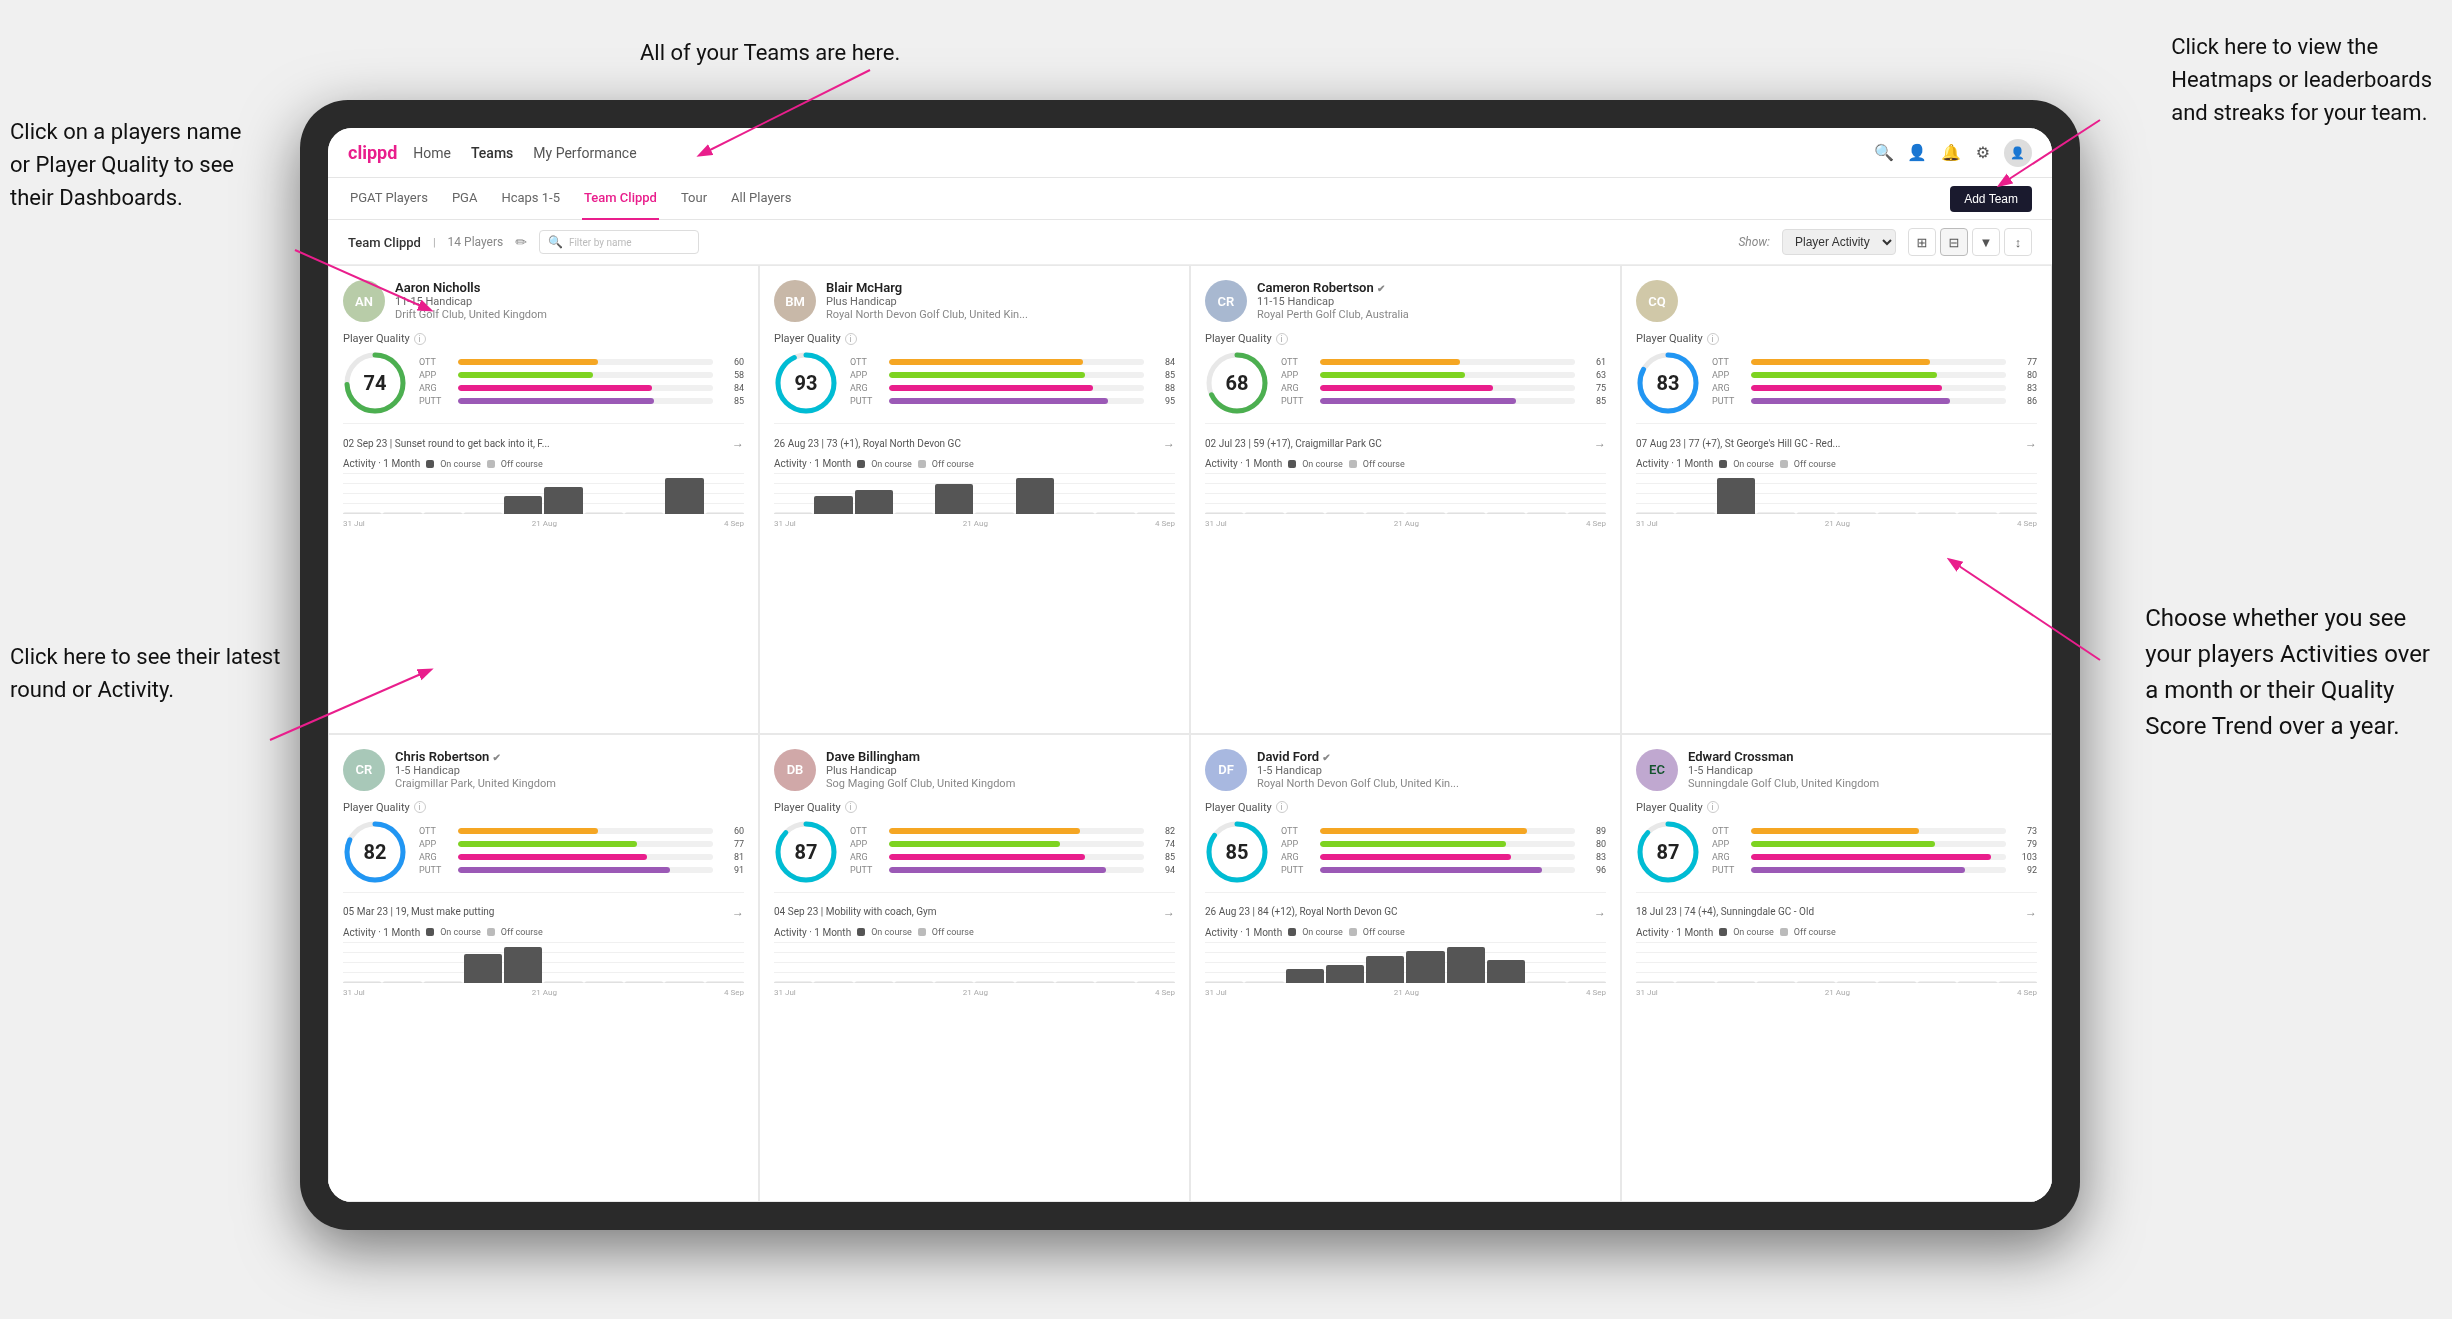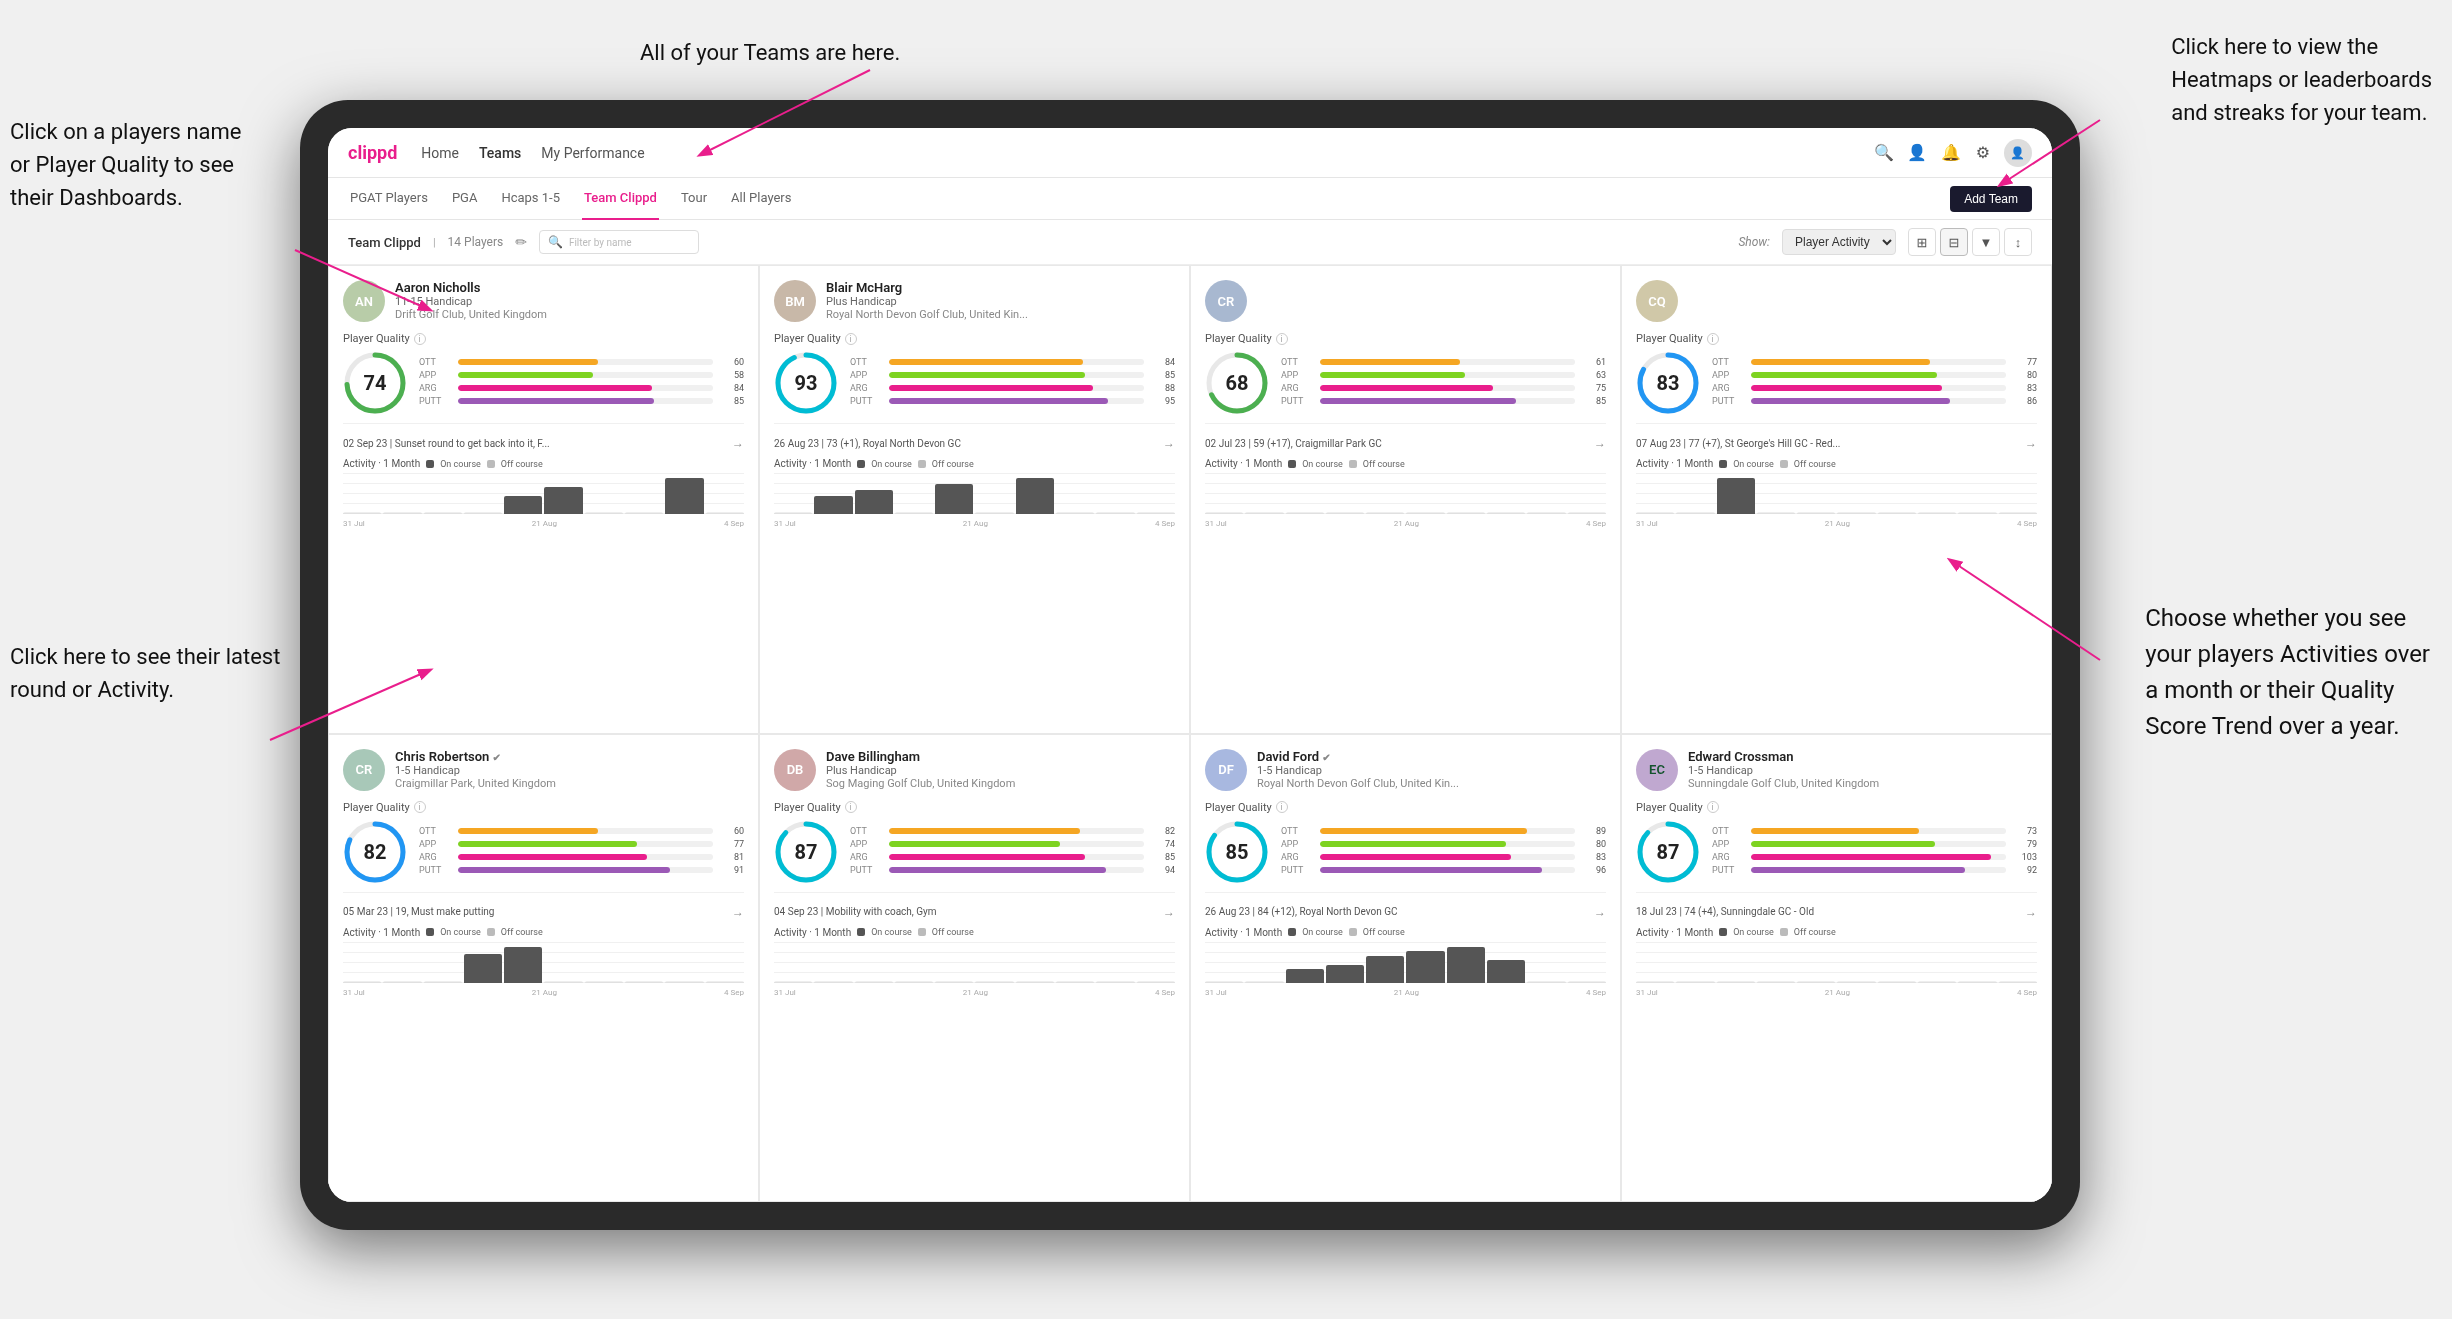--- a/index.html
+++ b/index.html
@@ -36,21 +36,21 @@
     }
 
     
     .top-nav {
       background: #fff;
       border-bottom: 1px solid #e5e5e5;
       padding: 0 20px;
       height: 50px;
       display: flex;
       align-items: center;
-      gap: 24px;
+      gap: 16px;
       flex-shrink: 0;
     }
 
     .nav-logo {
       color: #e91e8c;
       font-size: 18px;
       font-weight: 700;
     }
 
     .nav-links {
@@ -677,20 +677,25 @@
           <span>4 Sep</span>
         </div>
       </div>
     </div>
   </div>
         <div class="player-card">
     <div class="player-header">
       <div class="player-avatar" style="background:#a8b8d0;">
         <span style="font-size:13px;font-weight:600;color:#fff;">CR</span>
       </div>
+      <div class="player-info">
+        <div class="player-name">Cameron Robertson <span style="color:#888;font-size:10px;">✔</span></div>
+        <div class="player-handicap">11-15 Handicap</div>
+        <div class="player-club">Royal Perth Golf Club, Australia</div>
+      </div>
     </div>
     <div class="quality-label">
       Player Quality <span style="font-size:9px;color:#aaa;border:1px solid #ccc;border-radius:50%;width:12px;height:12px;display:inline-flex;align-items:center;justify-content:center;">i</span>
     </div>
     <div class="quality-section">
       <div class="quality-circle">
         <svg width="64" height="64" viewBox="0 0 64 64">
           <circle cx="32" cy="32" r="28" fill="none" stroke="#e8e8e8" stroke-width="5"></circle>
           <circle cx="32" cy="32" r="28" fill="none" stroke="#4caf50" stroke-width="5" stroke-dasharray="119.6 56.3" stroke-linecap="round" transform="rotate(-90 32 32)"></circle>
         </svg>

